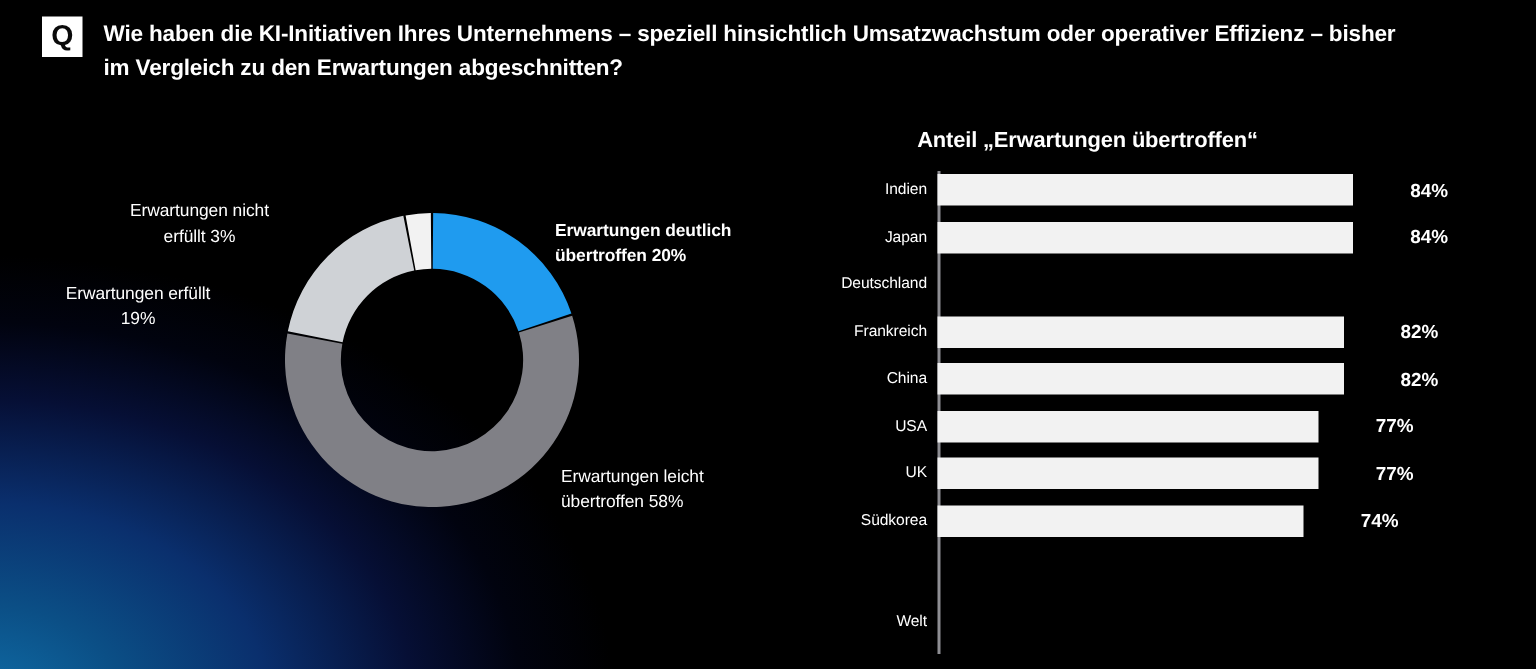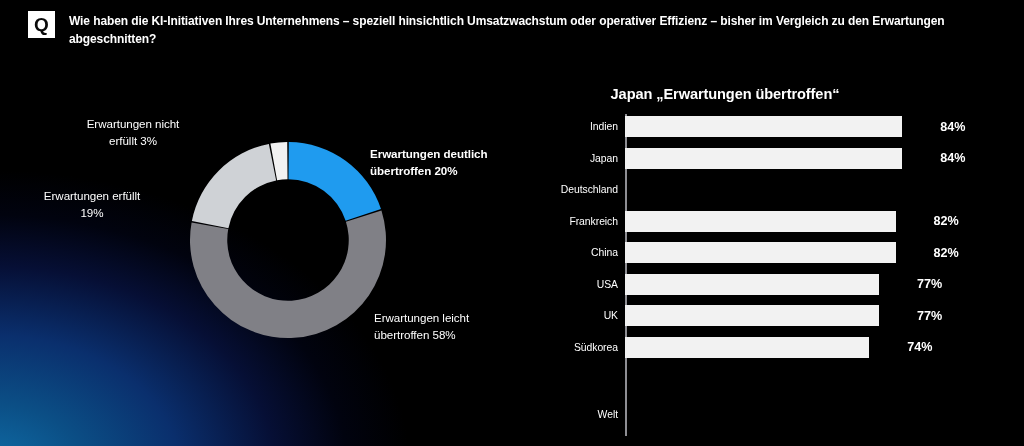--- a/index.html
+++ b/index.html
@@ -28,21 +28,21 @@
     width: 27px; height: 27px;
     background: #ffffff;
     color: #0a0a0a;
     font-size: 19px; font-weight: bold;
     display: flex; align-items: center; justify-content: center;
     flex: 0 0 auto;
     line-height: 1;
   }
   #question-text {
     color: #ffffff;
-    font-size: 12px;
+    font-size: 15px;
     font-weight: bold;
     line-height: 1.52;
     letter-spacing: -0.1px;
     padding-top: 1px;
     max-width: 880px;
   }
 
   
   #donut-wrap {
     position: absolute;
@@ -51,21 +51,21 @@
   }
   #donut-svg { display: block; width: 200px; height: 200px; }
 
   .donut-label {
     position: absolute;
     color: #ffffff;
     font-size: 11.6px;
     line-height: 1.46;
     letter-spacing: -0.05px;
   }
-  #label-nicht-erfuellt { left: 48px; top: 116px; width: 170px; text-align: center; }
+  #label-nicht-erfuellt { left: 48px; top: 133px; width: 170px; text-align: center; }
   #label-erfuellt      { left: 12px; top: 188px; width: 160px; text-align: center; }
   #label-deutlich      { left: 370px; top: 146px; width: 170px; text-align: left; font-weight: bold; }
   #label-leicht        { left: 374px; top: 310px; width: 170px; text-align: left; }
 
   
   #bars-title {
     position: absolute;
     left: 560px; top: 86px; width: 330px;
     text-align: center;
     color: #ffffff;
@@ -138,21 +138,21 @@
           <path d="M 82.39324663786708 3.594594362945486 A 98 98 0 0 1 99.23031771290631 2.0030225508106128 L 99.52279698200192 39.24187398150258 A 60.76 60.76 0 0 0 89.0838129154776 40.22864850502621 Z" fill="#f2f2f2"></path>
         </g>
     </svg>
   </div>
 
   <div class="donut-label" id="label-nicht-erfuellt">Erwartungen nicht<br>erfüllt 3%</div>
   <div class="donut-label" id="label-erfuellt">Erwartungen erfüllt<br>19%</div>
   <div class="donut-label" id="label-deutlich">Erwartungen deutlich<br>übertroffen 20%</div>
   <div class="donut-label" id="label-leicht">Erwartungen leicht<br>übertroffen 58%</div>
 
-  <div id="bars-title">Japan „Erwartungen übertroffen“</div>
+  <div id="bars-title">Anteil „Erwartungen übertroffen“</div>
 
   <div id="bar-chart">
     <div id="axis-line"></div>
     <div id="bar-rows">
         <div class="bar-row" style="top: 5px;">
           <div class="bar-cat">Indien</div>
           <div class="bar-track">
             <div class="bar-fill" style="width: 277.2px; background: rgb(242, 242, 242);"></div>
             <div class="bar-val">84%</div>
           </div>

